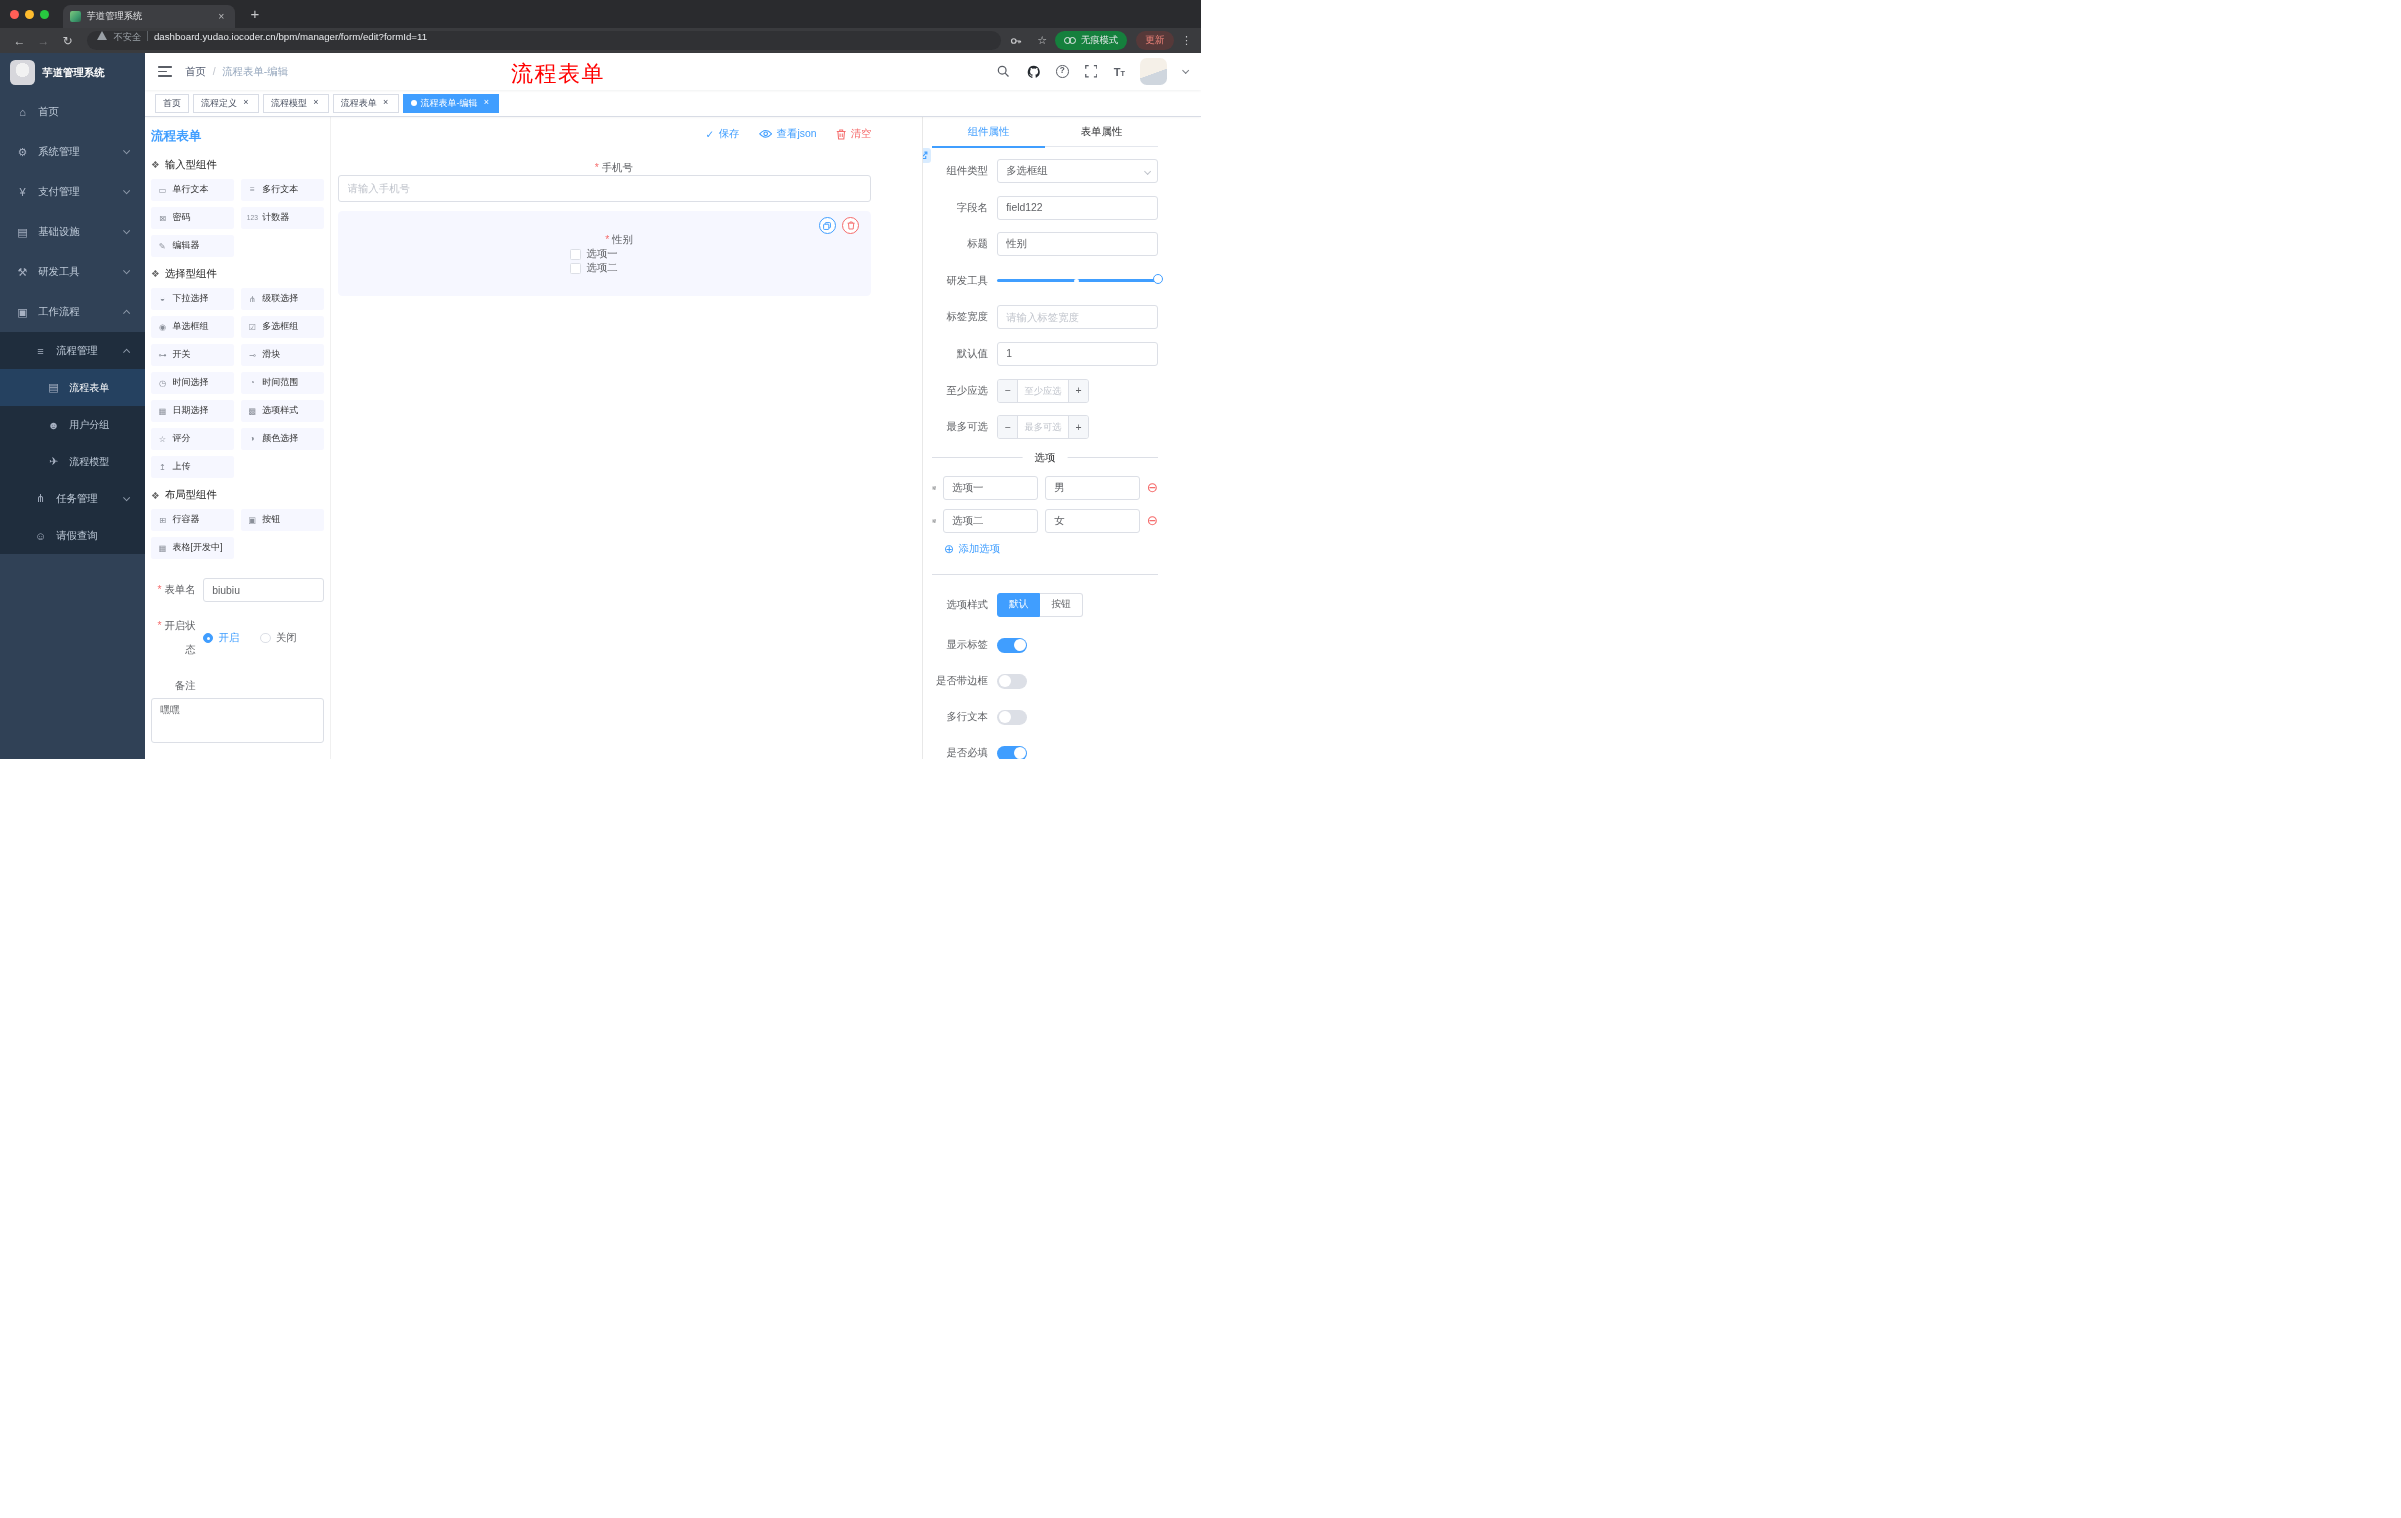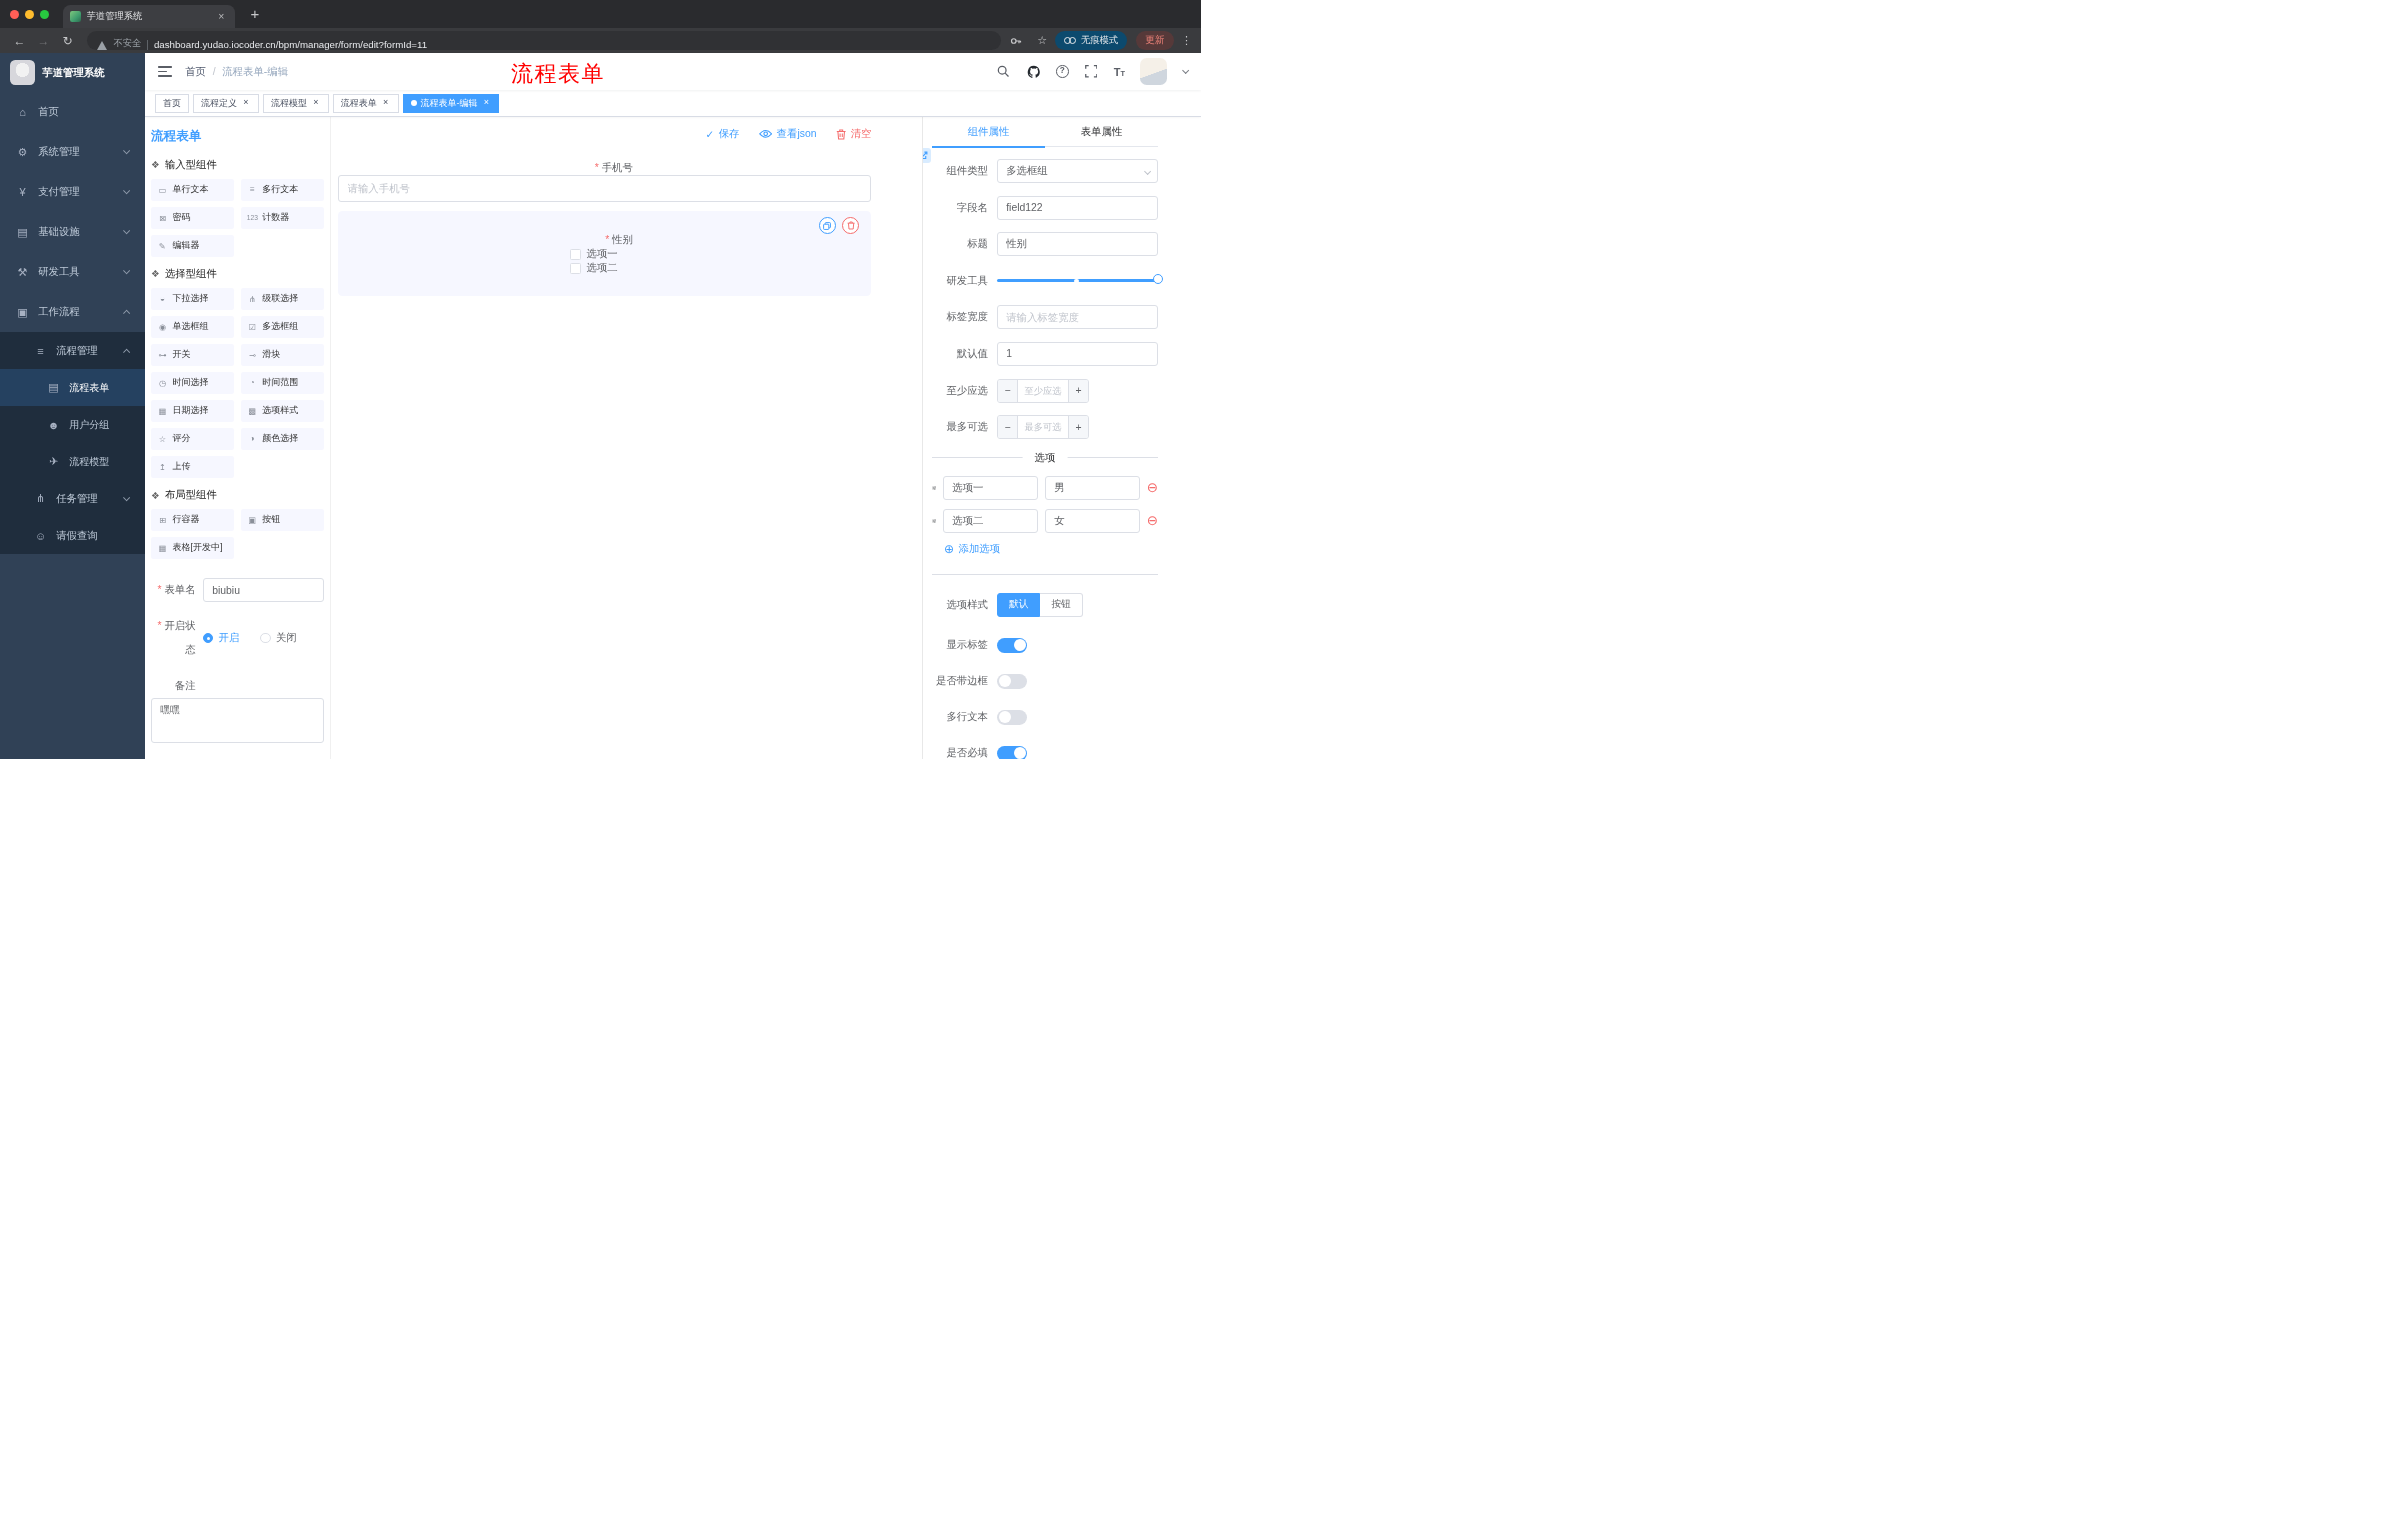--- a/index.html
+++ b/index.html
@@ -13,27 +13,27 @@
   .tl { width:9px; height:9px; border-radius:50%; display:inline-block; }
   .tl.r { background:#ff5f57; } .tl.y { background:#febc2e; } .tl.g { background:#28c840; }
   .chrome-tab { width:172px; height:23px; background:#3d3e42; border-radius:7.4px 7.4px 0 0; display:flex; align-items:center; padding:0 7.4px; gap:6px; color:#e4e5e7; font-size:9.3px; }
   .favicon { width:10.4px; height:10.4px; border-radius:2.2px; background:linear-gradient(135deg,#7ec77e,#3f9d6e 60%,#2d6a4f); flex:none; }
   .tab-title { flex:1; white-space:nowrap; overflow:hidden; }
   .tab-close { color:#b9babc; font-size:10.4px; width:12px; height:12px; line-height:11px; text-align:center; border-radius:50%; }
   .newtab { color:#c7c8ca; font-size:15px; margin:0 0 6px 10.4px; width:19.3px; text-align:center; }
   .toolbar { position:absolute; top:28px; left:0; right:0; height:25px; background:#3a3b3e; display:flex; align-items:center; padding:0 9px; gap:3px; }
   .navg { color:#c7c8ca; font-size:12px; width:21px; text-align:center; }
   .navg.dis { color:#6f7073; }
-  .omnibox { flex:1; height:19.3px; margin:0 6px; background:#303134; border-radius:10.4px; display:flex; align-items:flex-end; padding:0 10.4px; gap:6px; min-width:0; }
+  .omnibox { flex:1; height:19.3px; margin:0 6px; background:#303134; border-radius:10.4px; display:flex; align-items:flex-start; padding:0 10.4px; gap:6px; min-width:0; }
   .warn-tri { width:0; height:0; border-left:5.2px solid transparent; border-right:5.2px solid transparent; border-bottom:9px solid #9aa0a6; position:relative; flex:none; }
   .insecure { color:#9aa0a6; font-size:9.3px; flex:none; }
   .omni-sep { width:0.7px; height:10.4px; background:#5f6368; flex:none; }
   .url { color:#e8eaed; font-size:9.7px; white-space:nowrap; overflow:hidden; }
   .tool-ic { color:#c7c8ca; font-size:11px; width:19.3px; text-align:center; flex:none; }
-  .incog { display:flex; align-items:center; gap:5.2px; background:#0c4a6e; border-radius:10.4px; height:19.3px; padding:0 9px; color:#e8eaed; font-size:9.3px; flex:none; }
+  .incog { display:flex; align-items:center; gap:5.2px; background:#15803d; border-radius:10.4px; height:19.3px; padding:0 9px; color:#e8eaed; font-size:9.3px; flex:none; }
   .incog-ic { width:12px; height:7.4px; position:relative; }
   .incog-ic::before, .incog-ic::after { content:''; position:absolute; bottom:0; width:5.2px; height:5.2px; border-radius:50%; border:1.2px solid #e8eaed; }
   .incog-ic::before { left:0; } .incog-ic::after { right:0; }
   .update-pill { display:flex; align-items:center; gap:3px; background:rgba(217,48,37,.18); border-radius:10.4px; height:18.6px; padding:0 9px; color:#f08379; font-size:9.7px; margin-left:6px; flex:none; }
   .kebab { color:#c7c8ca; font-size:11px; margin-left:4.5px; }
 
   
   .sidebar { position:absolute; top:53px; left:0; width:145px; bottom:0; background:#304156; overflow:hidden; }
   .logo-row { height:39px; display:flex; align-items:center; gap:7.4px; padding-left:10.4px; }
   .logo-img { width:24.5px; height:24.5px; border-radius:5.2px; background:radial-gradient(circle at 50% 40%, #f2f2f2 0 35%, #d7d7dc 36% 100%); flex:none; }

